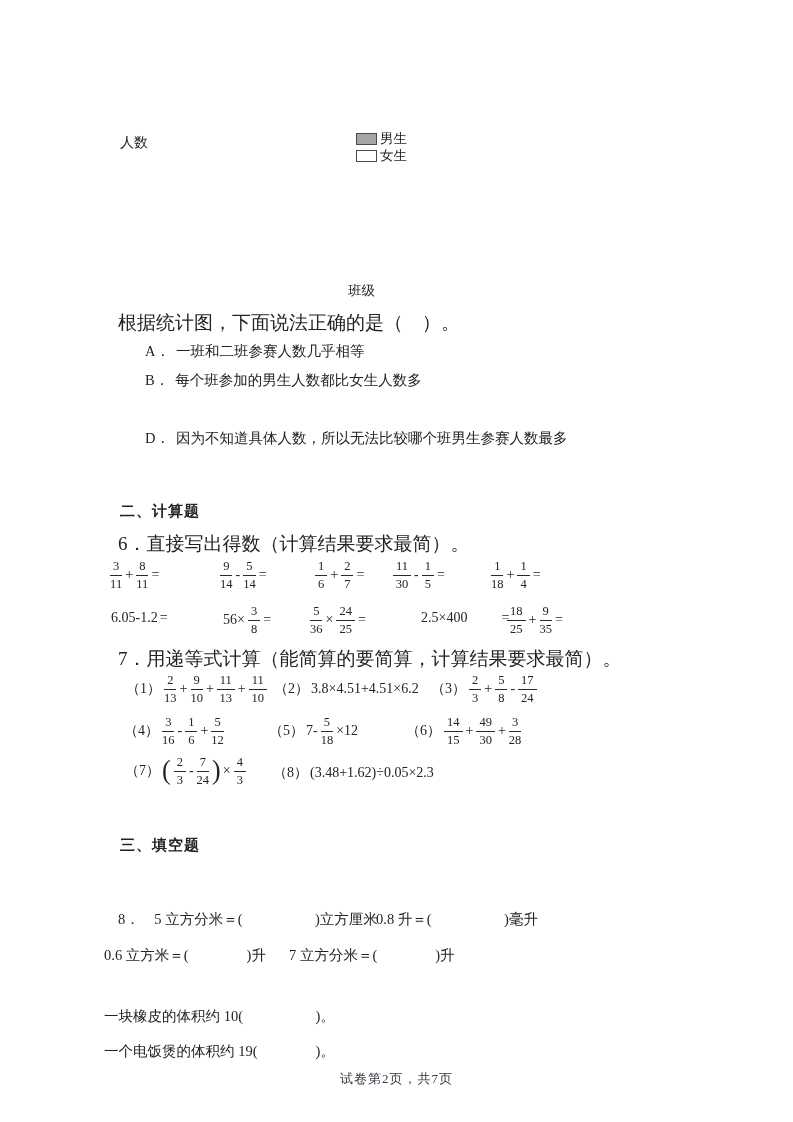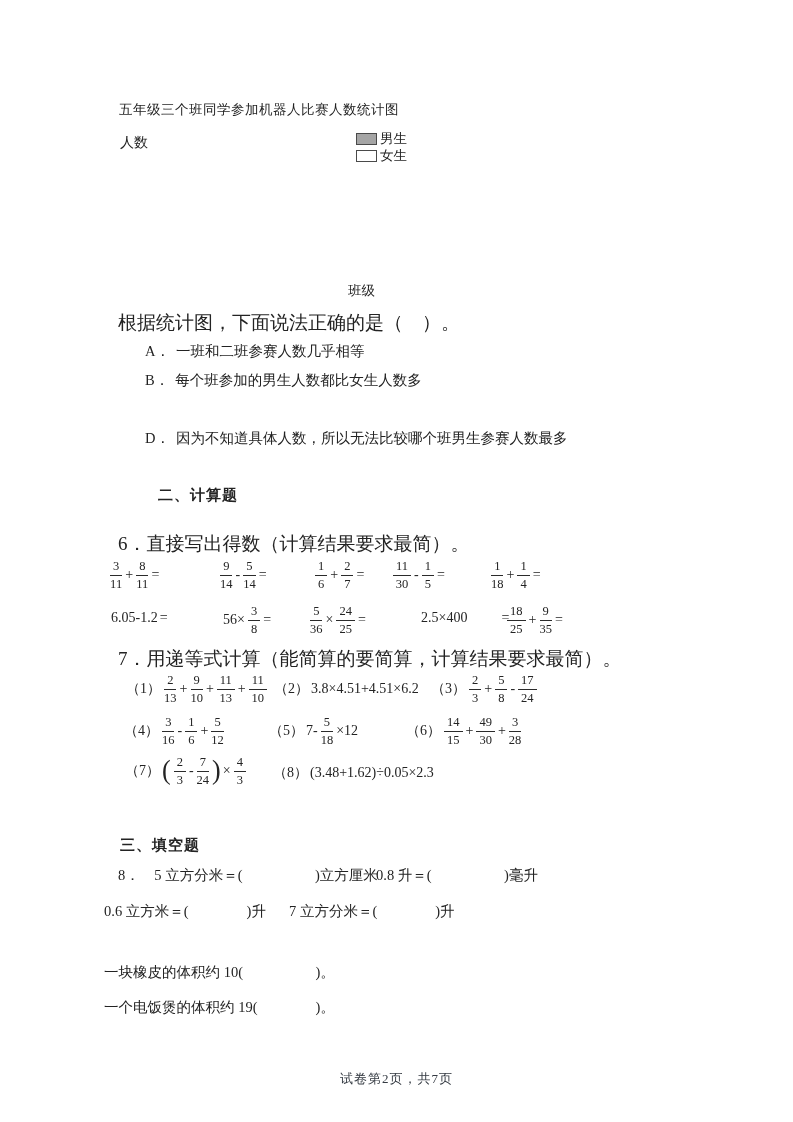--- a/index.html
+++ b/index.html
@@ -30,29 +30,28 @@
   .stem{font-size:19px;}
   .option{font-size:14.5px;}
   .option .olabel{margin-right:6px;}
   .h-section{font-size:15px;font-weight:bold;letter-spacing:1px;}
   .expr{display:inline-flex;align-items:center;font-size:14px;white-space:nowrap;}
   .expr .tok{margin:0 1px;}
   .frac{display:inline-flex;flex-direction:column;align-items:center;line-height:1;margin:0 2px;vertical-align:middle;}
   .fnum{display:block;padding:0 3px 2px;border-bottom:1px solid #2b2b2b;font-size:12.5px;}
   .fden{display:block;padding-top:2px;font-size:12.5px;}
   .bigp{font-size:26px;font-weight:300;line-height:0.9;margin:0 1px;transform:scaleY(1.05);}
-  .fillline{font-size:14.5px;white-space:nowrap;}
+  .fillline{font-size:14.5px;white-space:nowrap;margin-top:44px;}
   .footer{position:absolute;left:0;top:1070px;width:793px;text-align:center;font-size:13px;color:#343a42;letter-spacing:1px;}
 </style>
 </head>
 <body>
 
 <div class="content">
 
-  <div class="abs chart-title" style="top:101px;left:1px;">五年级三个班同学参加机器人比赛人数统计图</div>
 
   <div class="chart-area">
     <div class="ylabel">人数</div>
     <div class="xlabel">班级</div>
     <div class="legend">
       <div class="legend-row">
         <span class="swatch s0"></span>
         <span>男生</span>
       </div>
       <div class="legend-row">
@@ -66,21 +65,21 @@
   <div class="abs option" style="top:342px;left:27px;">
     <span class="olabel">A．</span><span>一班和二班参赛人数几乎相等</span>
   </div>
   <div class="abs option" style="top:371px;left:27px;">
     <span class="olabel">B．</span><span>每个班参加的男生人数都比女生人数多</span>
   </div>
   <div class="abs option" style="top:429px;left:27px;text-align:right;">
     <span class="olabel">D．</span><span>因为不知道具体人数，所以无法比较哪个班男生参赛人数最多</span>
   </div>
 
-  <div class="abs h-section" style="top:486px;left:2px;margin-left:38px;">二、计算题</div>
+  <div class="abs h-section" style="top:502px;left:2px;">二、计算题</div>
   <div class="abs stem" style="top:531px;left:0;">6．直接写出得数（计算结果要求最简）。</div>
 
   <div class="abs" style="top:560px;left:-10px;width:575px;">
     <span class="expr abs" style="left:0;">
         <span class="frac">
           <span class="fnum">3</span>
           <span class="fden">11</span>
         </span>
         <span class="tok">+</span>
         <span class="frac">

